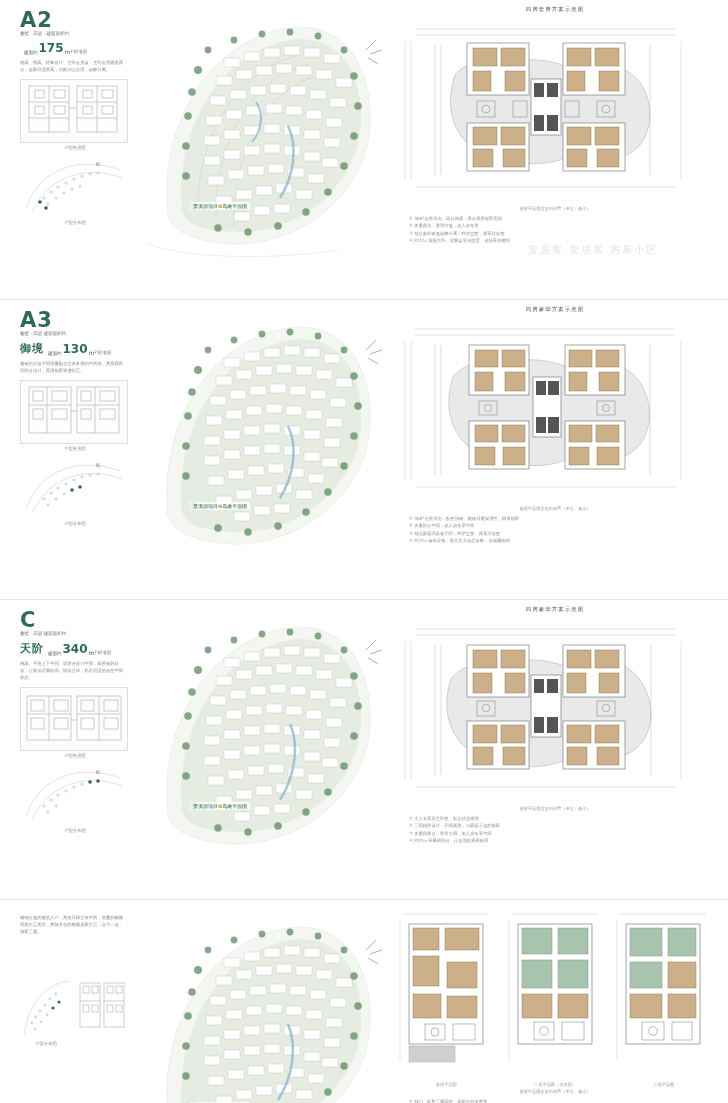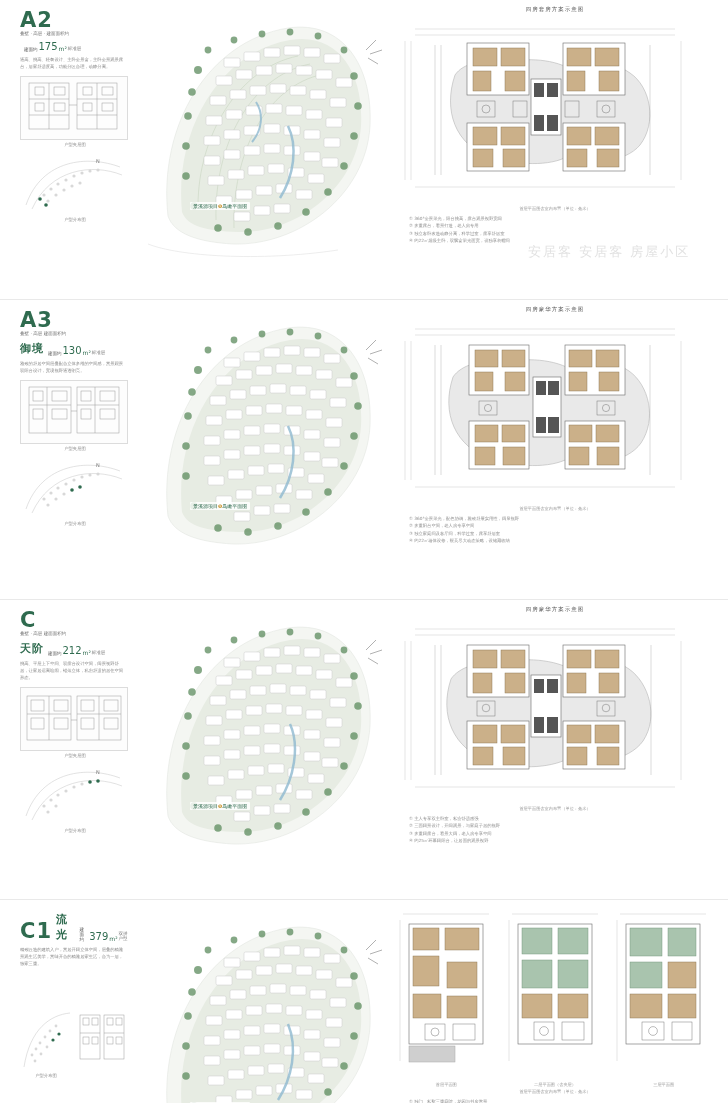--- a/index.html
+++ b/index.html
@@ -9,21 +9,21 @@
   .section{position:relative;width:728px;height:300px;border-bottom:1px solid #e9e9e9;box-sizing:border-box;}
   .section.last{border-bottom:none;}
 
   
   .info{position:absolute;left:20px;top:10px;width:110px;}
   .typecode{font-size:21px;font-weight:bold;color:#2f6b4f;letter-spacing:1px;line-height:1;display:inline-block;}
   .tagline{font-size:4.5px;color:#6f6f6f;line-height:1.5;margin-bottom:3px;}
   .nameline{display:flex;align-items:flex-end;gap:4px;margin-top:2px;}
   .cnname{font-size:11px;color:#2f6b4f;font-weight:bold;letter-spacing:1px;font-family:Liberation Serif, serif;}
   .areawrap{font-size:4.5px;color:#555;display:flex;align-items:flex-end;gap:1px;}
-  .areanum{font-size:10px;font-weight:normal;color:#2f6b4f;}
+  .areanum{font-size:12px;font-weight:bold;color:#2f6b4f;}
   .areaunit{font-size:6px;color:#2f6b4f;}
   .areanote{font-size:4.5px;color:#777;padding-bottom:1px;}
   .desc{font-size:4.3px;color:#888;line-height:1.65;margin-top:4px;width:104px;}
 
   .plan-box{margin-top:6px;width:106px;height:62px;border:1px solid #dcdcdc;background:#fdfdfd;position:relative;}
   .plan-cap{text-align:center;font-size:4.3px;color:#8a8a8a;margin-top:2px;}
   .site-box{margin-top:6px;width:106px;height:62px;position:relative;}
 
   
   .mini svg{display:block;}
@@ -33,21 +33,21 @@
   .render .tagpill{position:absolute;left:52px;bottom:56px;font-size:5px;color:#2f6b4f;background:rgba(255,255,255,.82);padding:1px 3px;border-radius:1px;white-space:nowrap;}
   .render .tagpill b{color:#c8922c;}
 
   
   .tech{position:absolute;left:395px;top:6px;width:320px;height:262px;}
   .tech-title{text-align:center;font-size:5.5px;color:#5a5a5a;letter-spacing:1px;margin-bottom:2px;}
   .tech-sub{text-align:center;font-size:4.2px;color:#9a9a9a;margin-top:2px;}
   .tech-notes{margin-top:4px;padding-left:14px;}
   .tech-notes div{font-size:4.3px;color:#8d8d8d;line-height:1.7;}
 
-  .watermark{position:absolute;left:528px;top:243px;font-size:13px;color:#e2e2e2;letter-spacing:2px;white-space:nowrap;}
+  .watermark{position:absolute;left:528px;top:243px;font-size:10px;color:#e2e2e2;letter-spacing:2px;white-space:nowrap;}
 
   
   .triple{display:flex;gap:6px;justify-content:space-between;}
   .triple .unit{flex:1;}
   .triple .ucap{text-align:center;font-size:4.2px;color:#9a9a9a;margin-top:2px;}
 </style>
 </head>
 <body>
 
 <div class="page">
@@ -518,21 +518,21 @@
   </div>
 
   <div class="section">
     <div class="info">
       <div class="typecode">C</div>
       <div class="tagline">叠墅 · 高层 建面面积约</div>
       <div class="nameline">
         <span class="cnname">天阶</span>
         <span class="areawrap">
           <span>建面约</span>
-          <span class="areanum">212</span>
+          <span class="areanum">340</span>
           <span class="areaunit">m²</span>
           <span class="areanote">标准层</span>
         </span>
       </div>
       <div class="desc">挑高、平层上下空间、双露台设计空间，阔景视野舒居，让家居远离喧闹，错落立体，私密舒适的居住空间形态。</div>
 
       <div class="plan-box mini">
         <svg width="106" height="62" viewBox="0 0 106 62">
           <g stroke="#9a9a9a" stroke-width="0.5" fill="none">
             <rect x="6" y="8" width="44" height="44"></rect>
@@ -734,30 +734,20 @@
         <div>① 主人专享双主卧室，私密舒适感强</div>
         <div>② 三面阔景设计，开阔观景，与家庭子居的视野</div>
         <div>③ 多重阔露台，看景大阔，老人房专享空间</div>
         <div>④ 约25㎡环幕阔阳台，让居面的观景视野</div>
       </div>
     </div>
   </div>
 
   <div class="section last">
     <div class="info">
-      <div class="nameline">
-        <span class="typecode">C1</span>
-        <span class="cnname">流光</span>
-        <span class="areawrap">
-          <span>建面约</span>
-          <span class="areanum">379</span>
-          <span class="areaunit">m²</span>
-          <span class="areanote">双拼户型</span>
-        </span>
-      </div>
       <div class="desc">精致匠造的建筑入户，赏居开阔立体空间，层叠的精雅景观生活美学，赏味开合的精雅居家生活，合为一居，独家三重。</div>
 
       <div style="margin-top:42px;display:flex;gap:4px;">
         <div class="mini">
           <svg width="52" height="62" viewBox="0 0 52 62">
             <path d="M4 58 C10 20 30 6 50 4" stroke="#cfcfcf" stroke-width="0.6" fill="none"></path>
             <g fill="#d8d8d8">
               <circle cx="12" cy="46" r="1.4"></circle>
                 <circle cx="16" cy="40" r="1.4"></circle>
                 <circle cx="20" cy="34" r="1.4"></circle>

